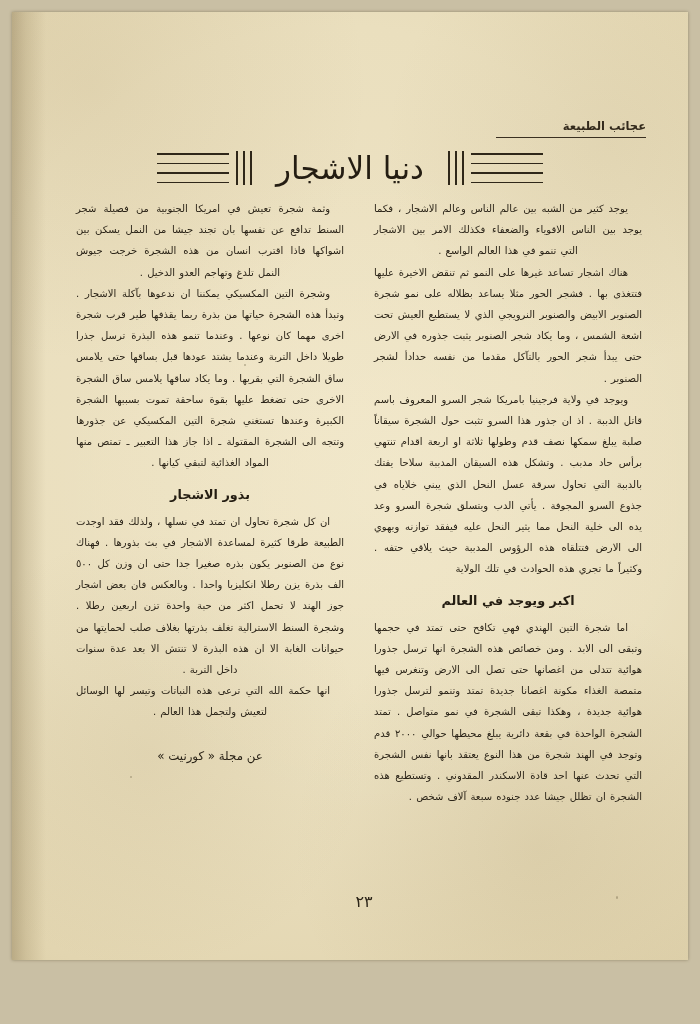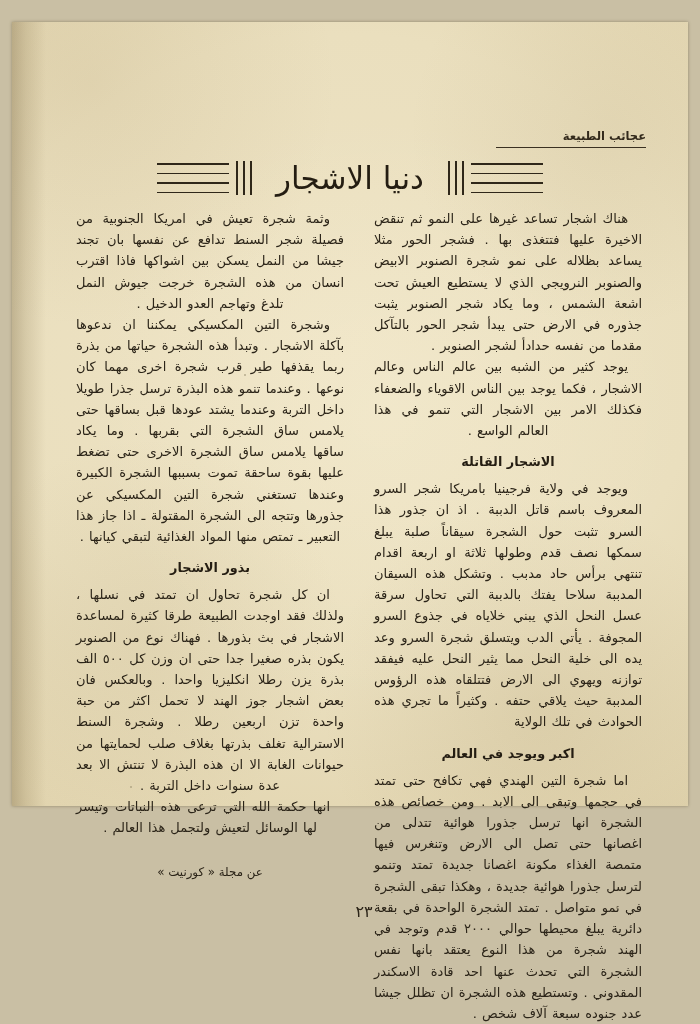--- a/index.html
+++ b/index.html
@@ -11,23 +11,23 @@
     height: 1024px;
     overflow: hidden;
     background: #c9bfa4;
     font-family: "DejaVu Sans", sans-serif;
   }
 
   
   #page-sheet {
     position: absolute;
     left: 12px;
-    top: 22px;
+    top: 12px;
     width: 676px;
-    height: 784px;
+    height: 948px;
     background:
       radial-gradient(ellipse 120% 90% at 48% 42%, #eee3c4 0%, #eadfbe 45%, #e2d5b0 72%, #d8caa2 92%, #cdbe95 100%);
     box-shadow: 0 0 3px rgba(80,65,35,.45);
   }
   
   #page-sheet::before {
     content: "";
     position: absolute;
     inset: 0;
     background:
@@ -145,21 +145,21 @@
     flex-direction: row;
     gap: 30px;
   }
   .col {
     width: 268px;
     position: relative;
   }
 
   p.body-par {
     margin: 0 0 0 0;
-    font-size: 13px;
+    font-size: 10px;
     line-height: 21.2px;
     text-align: justify;
     text-align-last: right;
     color: #2b2418;
     text-indent: 14px;
     font-family: "DejaVu Sans", sans-serif;
     word-spacing: 1px;
   }
   p.body-par.last-center {
     text-align-last: center;
@@ -250,24 +250,23 @@
             <i></i>
             <i></i>
             <i></i>
         </span>
       </span>
     </div>
 
     <div class="columns">
 
       <div class="col">
+        <p class="body-par last-center">يوجد كثير من الشبه بين عالم الناس وعالم الاشجار ، فكما يوجد بين الناس الاقوياء والضعفاء فكذلك الامر بين الاشجار التي تنمو في هذا العالم الواسع .</p>
         <p class="body-par">هناك اشجار تساعد غيرها على النمو ثم تنقض الاخيرة عليها فتتغذى بها . فشجر الحور مثلا يساعد بظلاله على نمو شجرة الصنوبر الابيض والصنوبر النرويجي الذي لا يستطيع العيش تحت اشعة الشمس ، وما يكاد شجر الصنوبر يثبت جذوره في الارض حتى يبدأ شجر الحور بالتآكل مقدما من نفسه حدادأ لشجر الصنوبر .</p>
-        <p class="body-par last-center">يوجد كثير من الشبه بين عالم الناس وعالم الاشجار ، فكما يوجد بين الناس الاقوياء والضعفاء فكذلك الامر بين الاشجار التي تنمو في هذا العالم الواسع .</p>
-
-        <h3 class="sub-head">الاشجار القاتلة</h3>
+
         <p class="body-par">ويوجد في ولاية فرجينيا بامريكا شجر السرو المعروف باسم قاتل الدببة . اذ ان جذور هذا السرو تثبت حول الشجرة سيقاناً صلبة يبلغ سمكها نصف قدم وطولها ثلاثة او اربعة اقدام تنتهي برأس حاد مدبب . وتشكل هذه السيقان المدببة سلاحا يفتك بالدببة التي تحاول سرقة عسل النحل الذي يبني خلاياه في جذوع السرو المجوفة . يأتي الدب ويتسلق شجرة السرو وعد يده الى خلية النحل مما يثير النحل عليه فيفقد توازنه ويهوي الى الارض فتتلقاه هذه الرؤوس المدببة حيث يلاقي حتفه . وكثيراً ما تجري هذه الحوادث في تلك الولاية</p>
 
         <h3 class="sub-head">اكبر ويوجد في العالم</h3>
         <p class="body-par">اما شجرة التين الهندي فهي تكافح حتى تمتد في حجمها وتبقى الى الابد . ومن خصائص هذه الشجرة انها ترسل جذورا هوائية تتدلى من اغصانها حتى تصل الى الارض وتنغرس فيها متمصة الغذاء مكونة اغصانا جديدة تمتد وتنمو لترسل جذورا هوائية جديدة ، وهكذا تبقى الشجرة في نمو متواصل . تمتد الشجرة الواحدة في بقعة دائرية يبلغ محيطها حوالي ٢٠٠٠ قدم وتوجد في الهند شجرة من هذا النوع يعتقد بانها نفس الشجرة التي تحدث عنها احد قادة الاسكندر المقدوني . وتستطيع هذه الشجرة ان تظلل جيشا عدد جنوده سبعة آلاف شخص .</p>
       </div>
 
       <div class="col">
         <p class="body-par last-center">وثمة شجرة تعيش في امريكا الجنوبية من فصيلة شجر السنط تدافع عن نفسها بان تجند جيشا من النمل يسكن بين اشواكها فاذا اقترب انسان من هذه الشجرة خرجت جيوش النمل تلدغ وتهاجم العدو الدخيل .</p>
 
         <p class="body-par last-center">وشجرة التين المكسيكي يمكننا ان ندعوها بآكلة الاشجار . وتبدأ هذه الشجرة حياتها من بذرة ربما يقذفها طير قرب شجرة اخرى مهما كان نوعها . وعندما تنمو هذه البذرة ترسل جذرا طويلا داخل التربة وعندما يشتد عودها قبل بساقها حتى يلامس ساق الشجرة التي بقربها . وما يكاد ساقها يلامس ساق الشجرة الاخرى حتى تضغط عليها بقوة ساحقة تموت بسببها الشجرة الكبيرة وعندها تستغني شجرة التين المكسيكي عن جذورها وتتجه الى الشجرة المقتولة ـ اذا جاز هذا التعبير ـ تمتص منها المواد الغذائية لتبقي كيانها .</p>

